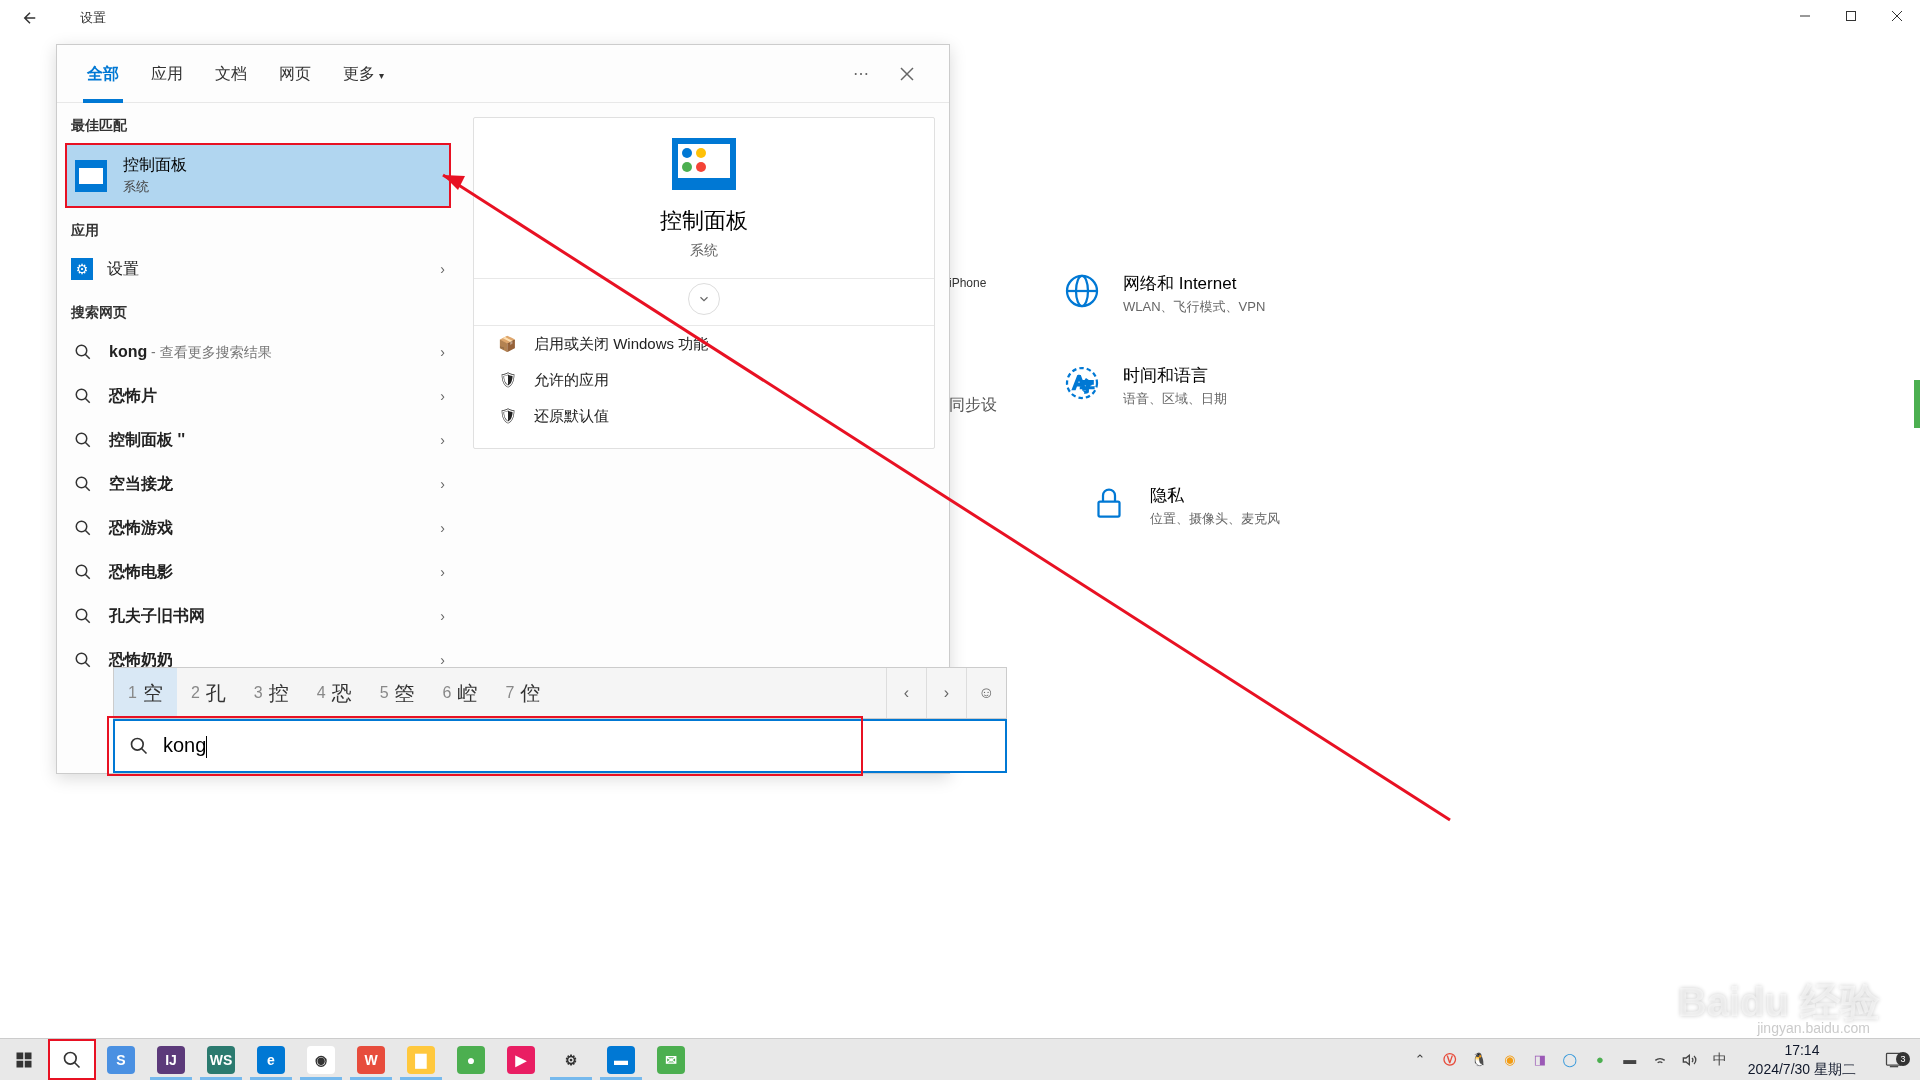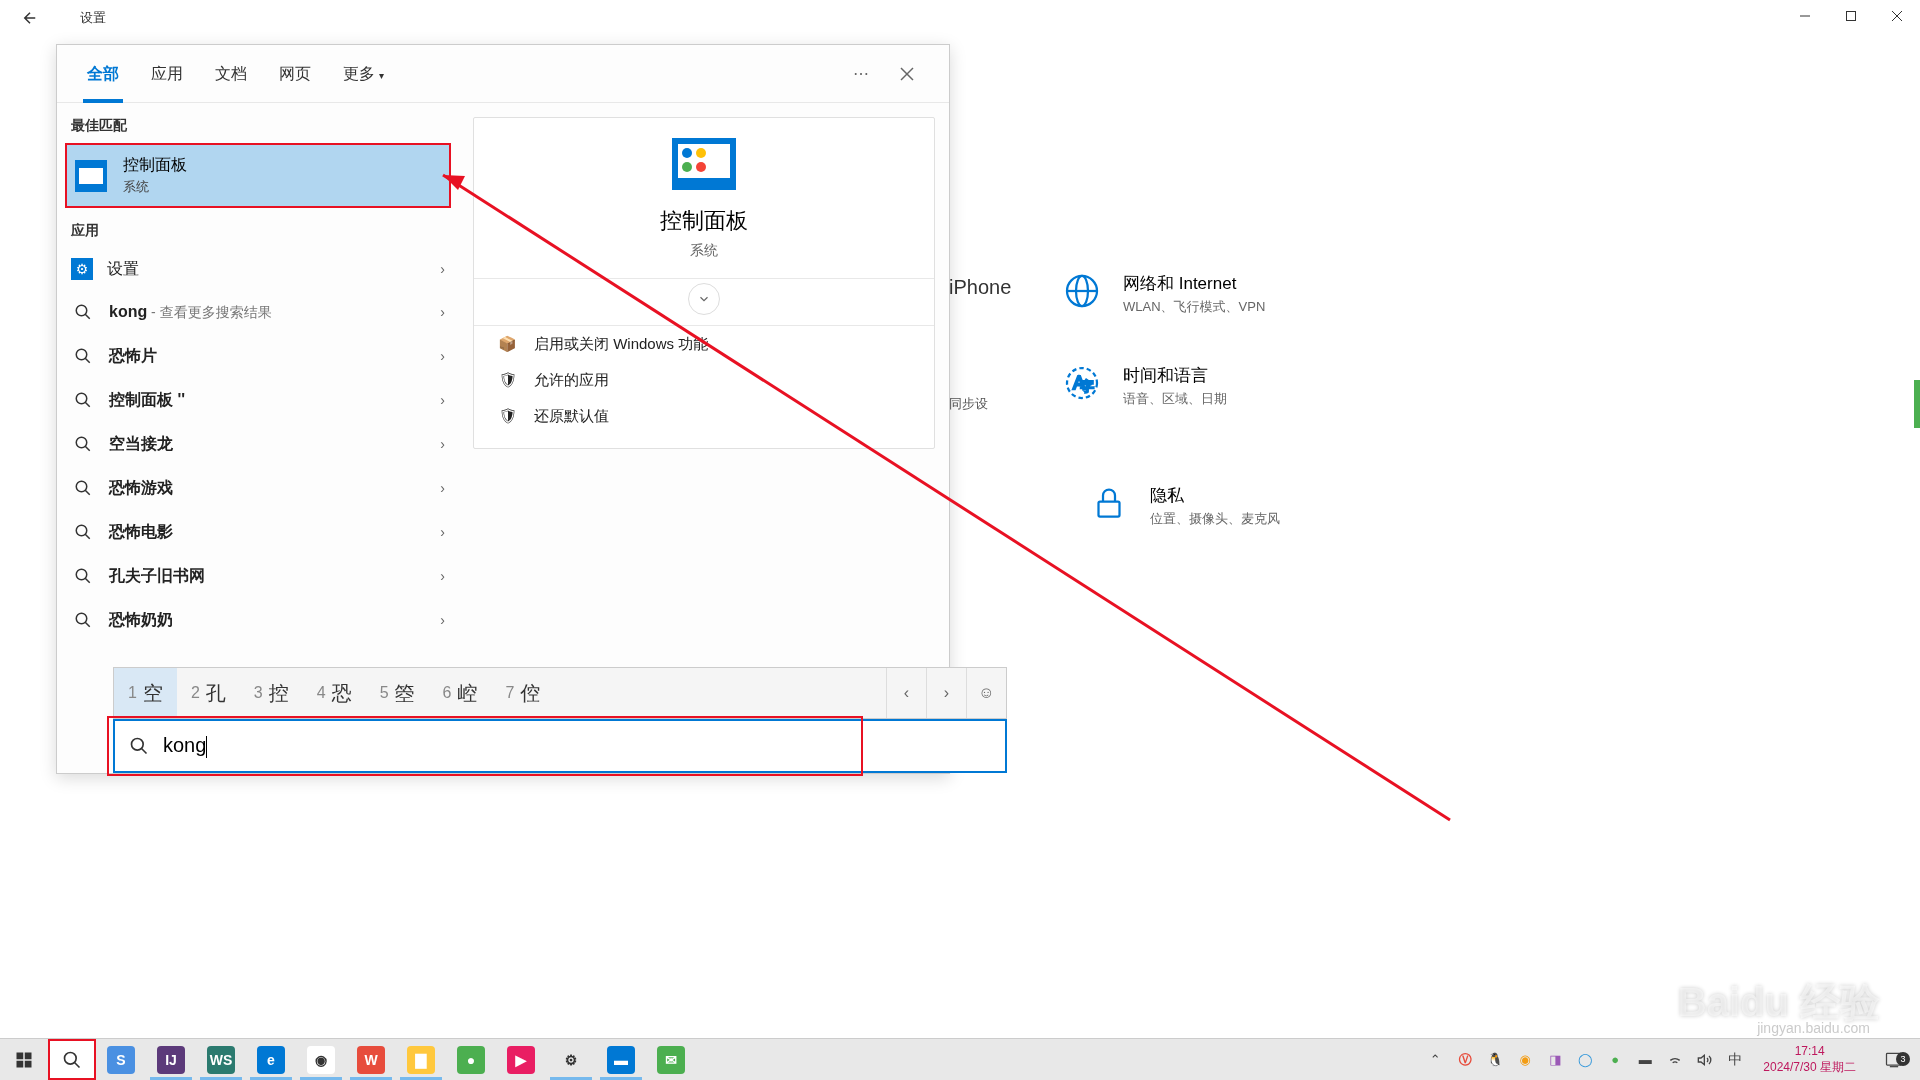--- a/index.html
+++ b/index.html
@@ -78,21 +78,21 @@
 
 
 .taskbar { position: absolute; bottom: 0; left: 0; right: 0; height: 42px; background: #e8e8e8; display: flex; align-items: center; border-top: 1px solid #ccc; }
 .tb-start { width: 48px; height: 100%; display: flex; align-items: center; justify-content: center; }
 .tb-search { width: 48px; height: 100%; display: flex; align-items: center; justify-content: center; background: #fff; border: 2px solid #e81123; }
 .tb-app { width: 50px; height: 100%; display: flex; align-items: center; justify-content: center; position: relative; }
 .tb-app.running::after { content: ''; position: absolute; bottom: 0; left: 4px; right: 4px; height: 3px; background: #76b9ed; }
 .tb-icon { width: 28px; height: 28px; border-radius: 4px; display: flex; align-items: center; justify-content: center; font-size: 14px; color: #fff; font-weight: bold; }
 .tb-tray { margin-left: auto; display: flex; align-items: center; height: 100%; gap: 10px; padding-right: 6px; }
 .tray-icon { width: 20px; height: 20px; display: flex; align-items: center; justify-content: center; color: #444; font-size: 13px; }
-.tb-clock { text-align: center; font-size: 12px; color: #be185d; line-height: 1.3; padding: 0 8px; }
+.tb-clock { text-align: center; font-size: 14px; color: #0f172a; line-height: 1.3; padding: 0 8px; }
 .tb-notif { width: 40px; display: flex; align-items: center; justify-content: center; position: relative; }
 .notif-badge { position: absolute; bottom: 4px; right: 4px; background: #333; color: #fff; font-size: 9px; width: 14px; height: 14px; border-radius: 50%; display: flex; align-items: center; justify-content: center; }
 
 
 .red-arrow { position: absolute; pointer-events: none; }
 
 
 .watermark { position: absolute; right: 40px; bottom: 50px; color: rgba(255,255,255,0.5); font-size: 40px; font-weight: bold; text-shadow: 0 0 4px rgba(0,0,0,0.2); pointer-events: none; }
 .watermark-sub { position: absolute; right: 50px; bottom: 44px; color: rgba(180,180,180,0.7); font-size: 14px; pointer-events: none; }
 
@@ -125,37 +125,37 @@
         </svg>
       </div>
     <div>
         <svg width="12" height="12">
           <line x1="1" y1="1" x2="11" y2="11" stroke="currentColor" stroke-width="1"></line>
           <line x1="11" y1="1" x2="1" y2="11" stroke="currentColor" stroke-width="1"></line>
         </svg>
       </div>
   </div>
 
-  <div style="position:absolute; left:949px; top:276px; font-size:20px; color:#333;">iPhone</div>
+  <div style="position:absolute; left:949px; top:276px; font-size:12px; color:#333;">iPhone</div>
 
   <div style="position:absolute; left:1063px; top:244px; display:flex; gap:22px; align-items:flex-start;margin-top:28px;">
     <span class="cat-icon">
         <svg width="36" height="36" viewBox="0 0 24 24" fill="none" stroke="#0078d4" stroke-width="1.5">
           <circle cx="12" cy="12" r="10"></circle>
           <ellipse cx="12" cy="12" rx="4" ry="10"></ellipse>
           <line x1="2" y1="12" x2="22" y2="12"></line>
         </svg>
       </span>
     <div class="cat-text">
       <div class="cat-title">网络和 Internet</div>
       <div class="cat-sub">WLAN、飞行模式、VPN</div>
     </div>
   </div>
 
-  <div style="position:absolute; left:949px; top:395px; font-size:13px; color:#555;">同步设</div>
+  <div style="position:absolute; left:949px; top:395px; font-size:16px; color:#555;">同步设</div>
 
   <div style="position:absolute; left:1063px; top:364px; display:flex; gap:22px; align-items:flex-start;">
     <span class="cat-icon">
         <svg width="36" height="36" viewBox="0 0 24 24" fill="none" stroke="#0078d4" stroke-width="1.5">
           <circle cx="12" cy="12" r="10" stroke-dasharray="3 2"></circle>
           <text x="6" y="16" font-size="12" fill="#0078d4">A</text>
           <text x="11" y="17" font-size="9" fill="#0078d4">字</text>
         </svg>
       </span>
     <div class="cat-text">
@@ -211,20 +211,21 @@
         </div>
       </div>
 
       <div class="section-header">应用</div>
       <div class="result-item">
         <span class="settings-gear">⚙</span>
         <span class="ri-text">设置</span>
         <span class="ri-chevron">›</span>
       </div>
 
+      <div class="section-header">搜索网页</div>
       <div id="web-results">
           <div class="result-item">
             <span class="ri-icon">
               <svg width="18" height="18" viewBox="0 0 24 24" fill="none" stroke="currentColor" stroke-width="2">
                 <circle cx="10" cy="10" r="7"></circle>
                 <line x1="21" y1="21" x2="15" y2="15"></line>
               </svg>
             </span>
             <span class="ri-text"><b>kong</b><span class="ri-sub"> - 查看更多搜索结果</span></span>
             <span class="ri-chevron">›</span>

